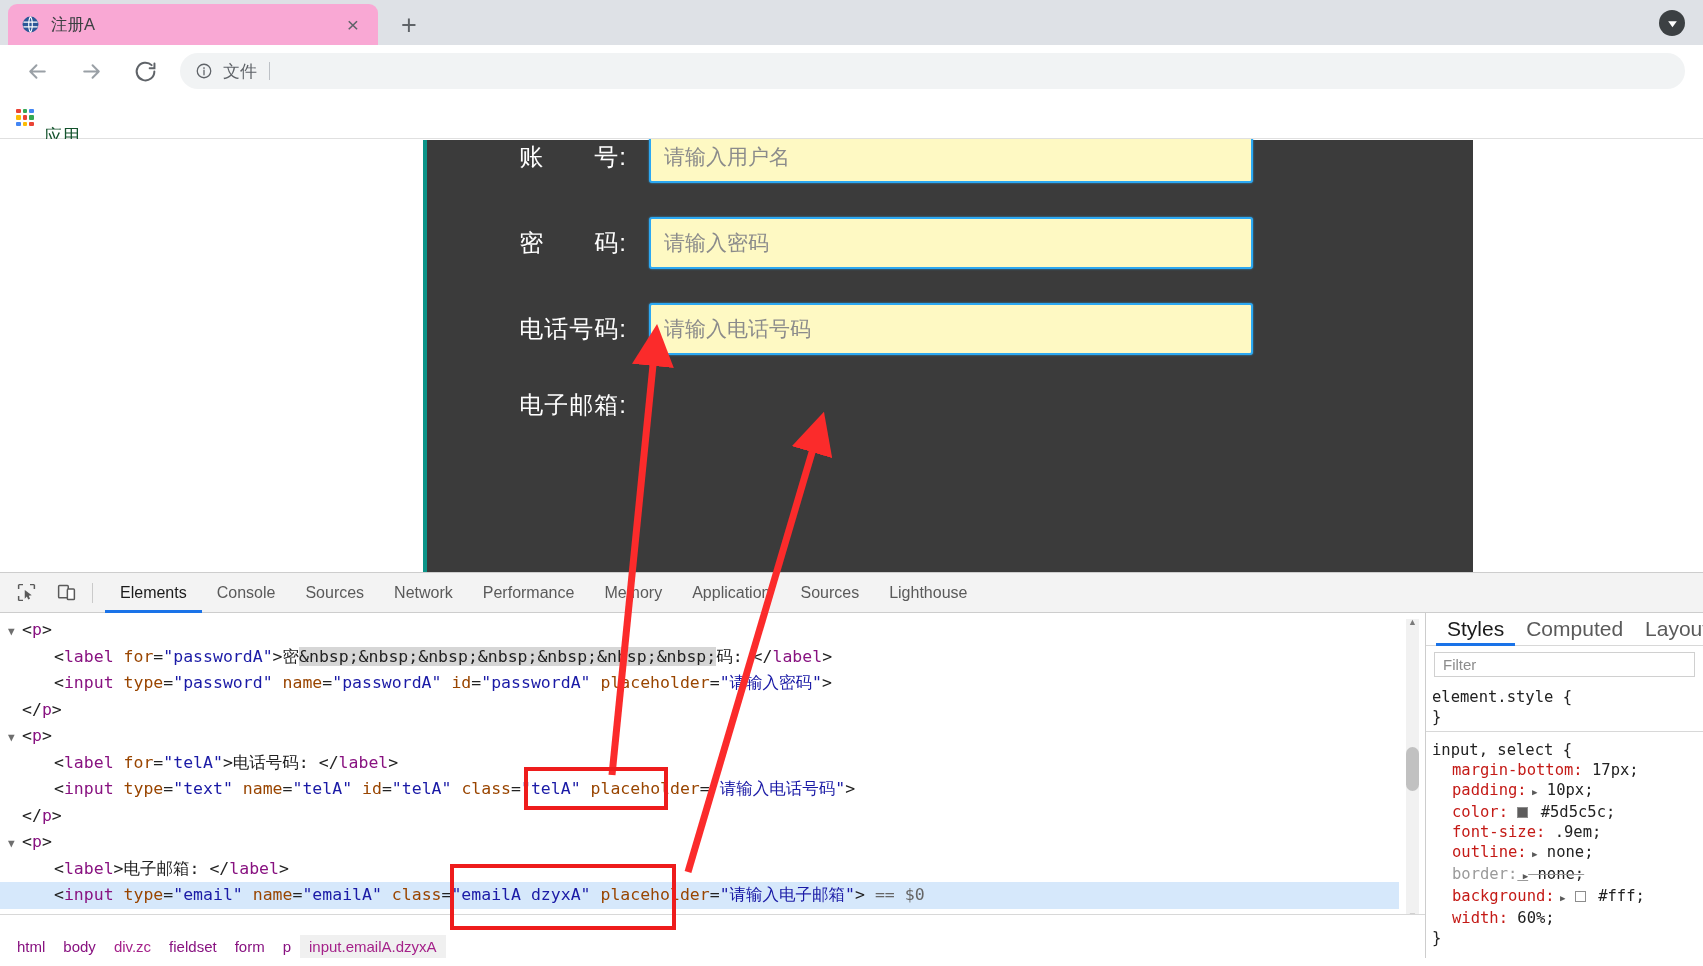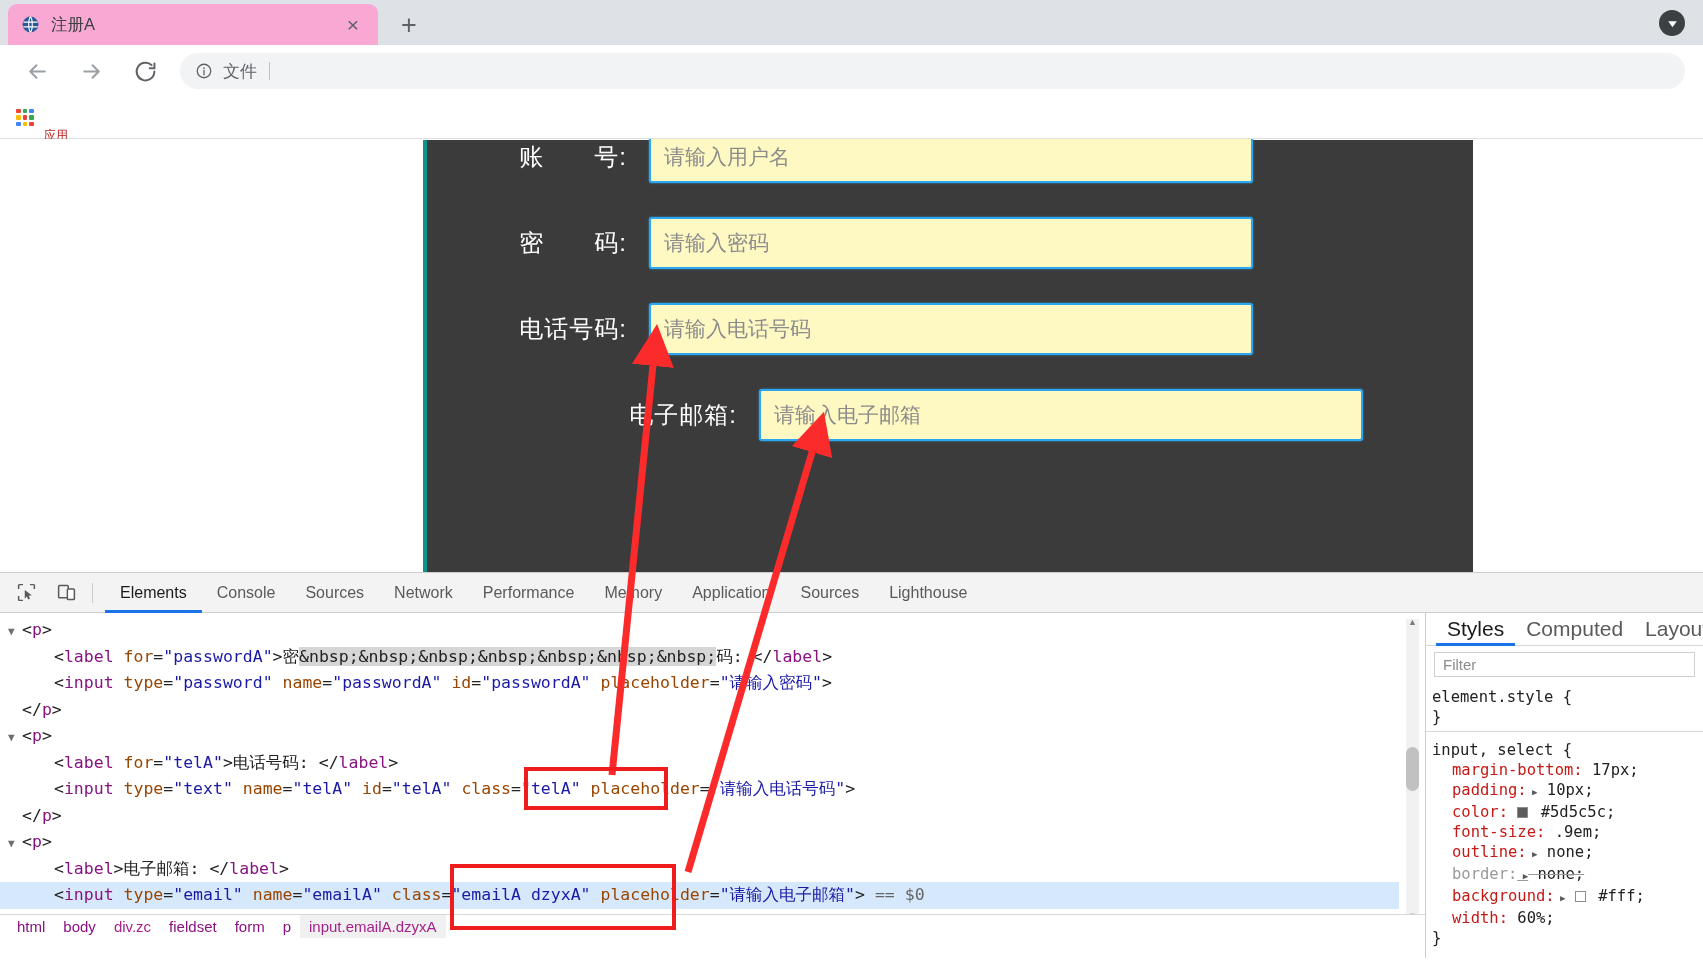--- a/index.html
+++ b/index.html
@@ -77,21 +77,21 @@
     background: #ffffff; display: flex; align-items: center;
     border-bottom: 1px solid #e0e0e0;
   }
   .bm-item { display: flex; align-items: center; margin-left: 16px; }
   .apps-grid {
     width: 18px; height: 18px; display: grid; flex: none;
     grid-template-columns: repeat(3, 1fr); grid-template-rows: repeat(3, 1fr);
     gap: 2px; margin-right: 10px;
   }
   .apps-grid i { display: block; border-radius: 1px; }
-  .bm-label { font-size: 12px; color: #b91c1c; white-space: nowrap; margin-top: 36px; }
+  .bm-label { font-size: 18px; color: #14532d; white-space: nowrap; margin-top: 36px; }
 
   
   .viewport {
     position: absolute; left: 0; top: 139px; width: 1703px; height: 442px;
     background: #ffffff; overflow: hidden;
   }
   .page-bg {
     position: absolute; left: 0; top: 0; width: 1703px; height: 442px;
     background: #ffffff;
   }
@@ -175,21 +175,21 @@
     background: #c1c1c1; border-radius: 7px;
   }
   .vs-arrow {
     position: absolute; left: 0; width: 13px; height: 13px; color: #7a7a7a;
     display: flex; align-items: center; justify-content: center; font-size: 9px;
   }
 
   .breadcrumb {
     position: absolute; left: 0; bottom: 0; width: 1425px; height: 44px;
     background: #ffffff; border-top: 1px solid #d8d8d8;
-    display: flex; align-items: flex-start; padding-left: 8px;
+    display: flex; align-items: flex-end; padding-left: 8px;
   }
   .crumb {
     font-size: 15px; color: #a5228a; padding: 3px 9px; white-space: nowrap;
   }
   .crumb.el { color: #881280; }
   .crumb.cls { color: #a5228a; }
   .crumb.active { background: #f0f0f0; }
 
   
   .styles-pane {
@@ -317,25 +317,22 @@
         </div>
       </div>
 
       <div class="form-row" style="top:163px;">
         <div class="form-label">电话号码:</div>
         <div class="form-input">
           <span>请输入电话号码</span>
         </div>
       </div>
 
-      <div class="form-row" style="top:249px;justify-content:center;">
+      <div class="form-row" style="top:249px;">
         <div class="form-label">电子邮箱:</div>
-        <div class="form-input">
-          <span>请输入电子邮箱</span>
-        </div>
       </div>
 
       <div class="btn-row">
         
         
       </div>
     </div>
   </div>
 
   <div class="devtools">

